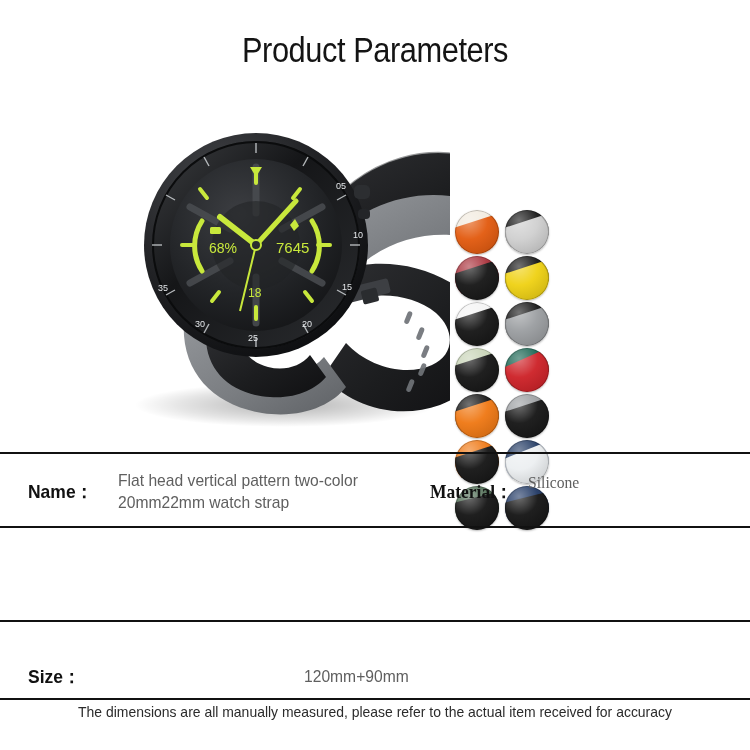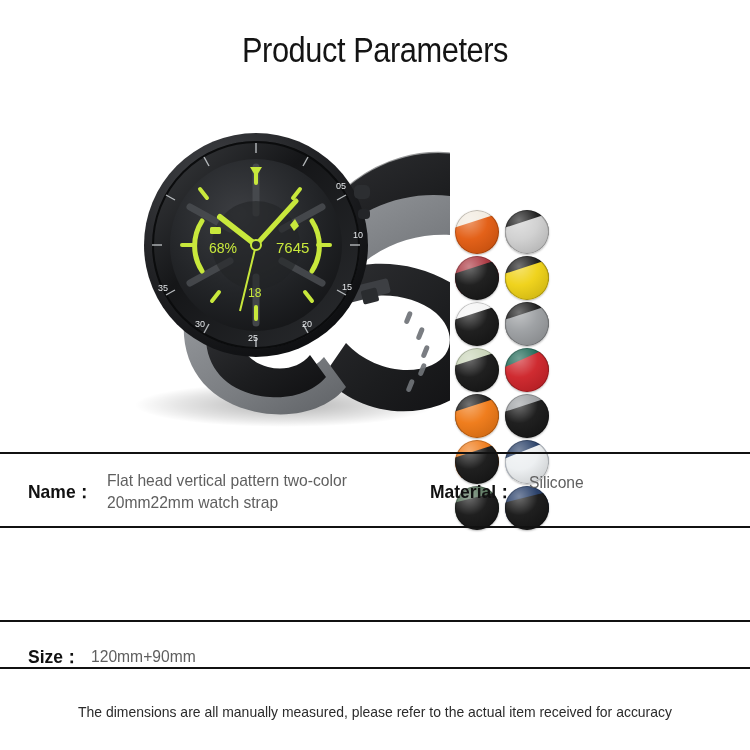--- a/index.html
+++ b/index.html
@@ -107,43 +107,43 @@
 
   .spec-row {
     position: relative;
     display: flex;
     align-items: flex-start;
   }
   .spec-row .cell {
     display: flex;
     align-items: flex-start;
   }
-  .cell-left  { width: 418px; padding-left: 28px; box-sizing: border-box; }
-  .cell-right { width: 332px; padding-left: 12px; box-sizing: border-box; }
+  .cell-left  { width: 418px; padding-left: 28px; box-sizing: border-box; justify-content: space-between; }
+  .cell-right { width: 332px; padding-left: 12px; box-sizing: border-box; font-family: Liberation Serif, serif; }
 
   .lbl {
     font-size: 19px;
     font-weight: 700;
     color: #111;
     white-space: nowrap;
     transform: scaleX(0.92);
     transform-origin: left center;
   }
   .val {
     font-size: 17px;
     font-weight: 400;
     color: #5f5f5f;
     line-height: 1.32;
     transform: scaleX(0.92);
     transform-origin: left center;
   }
 
   .row-name    { height: 72px; padding-top: 16px; box-sizing: border-box; }
   .row-weight  { height: 92px; padding-top: 18px; box-sizing: border-box; }
-  .row-size    { height: 45px; padding-top: 22px; box-sizing: border-box; }
+  .row-size    { height: 56px; padding-top: 22px; box-sizing: border-box; margin-top: 20px; }
 
   .row-name .lbl    { margin-right: 8px; padding-top: 9px; }
   .row-name .val    { max-width: 300px; }
   .row-weight .lbl  { margin-right: 6px; }
   .row-weight .val  { padding-top: 2px; }
   .row-size .lbl    { margin-right: 6px; }
   .row-size .val    { padding-top: 2px; }
 
   .footer-note {
     position: absolute;

